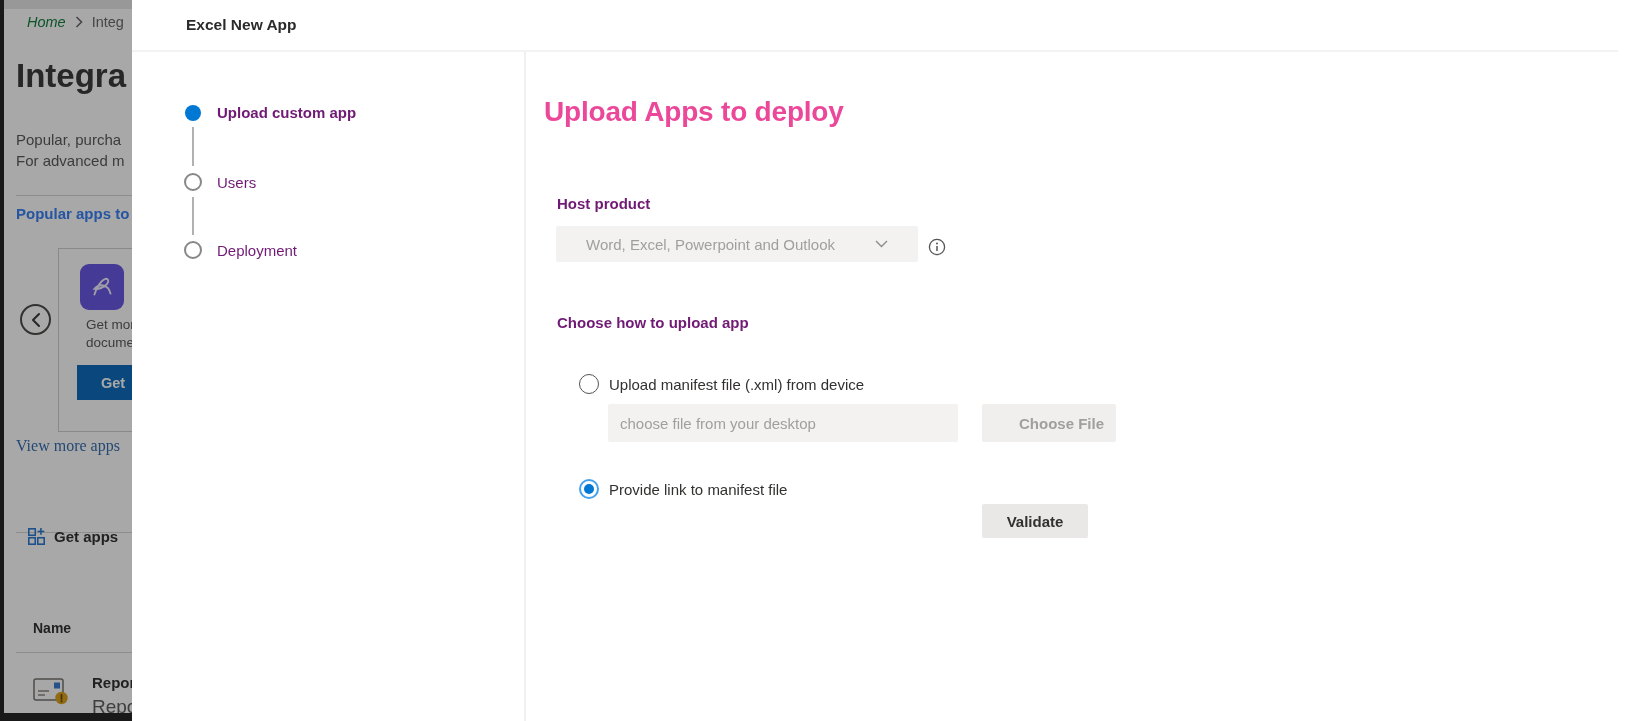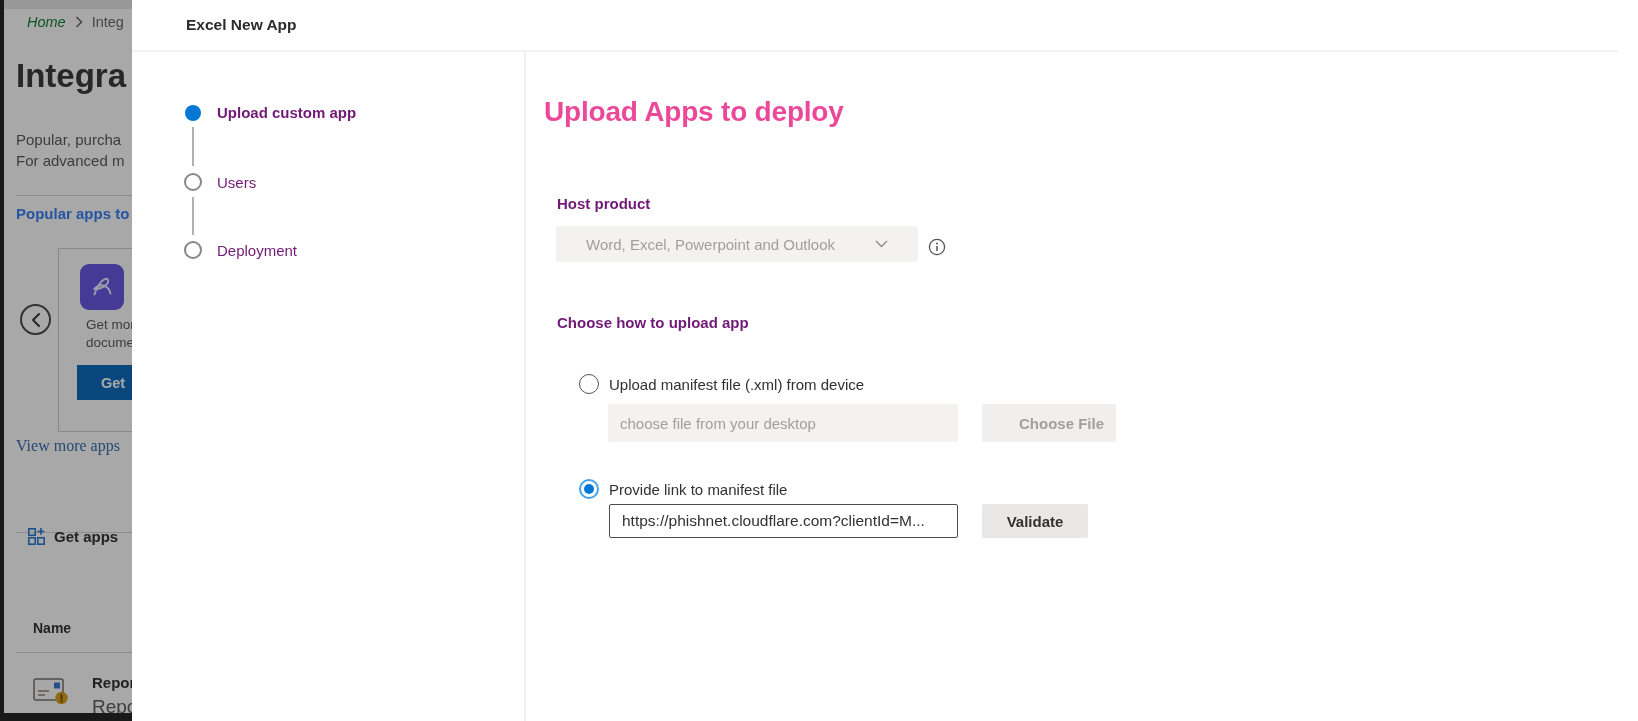--- a/index.html
+++ b/index.html
@@ -208,17 +208,16 @@
     </div>
     <input class="text-input input-disabled" disabled="" placeholder="choose file from your desktop" style="">
     <button class="btn-gray btn-choosefile" disabled="">Choose File</button>
 
     <div class="radio-row" style="left:447px;top:479px">
       <div class="radio-outer checked">
           <div class="radio-dot"></div>
         </div>
       <span class="radio-label">Provide link to manifest file</span>
     </div>
-    <input class="text-input input-url" type="text" value="https://phishnet.cloudflare.com?clientId=M..." style="">
     <button class="btn-gray btn-validate">Validate</button>
   </div>
 
 </div>
 
 </body></html>

